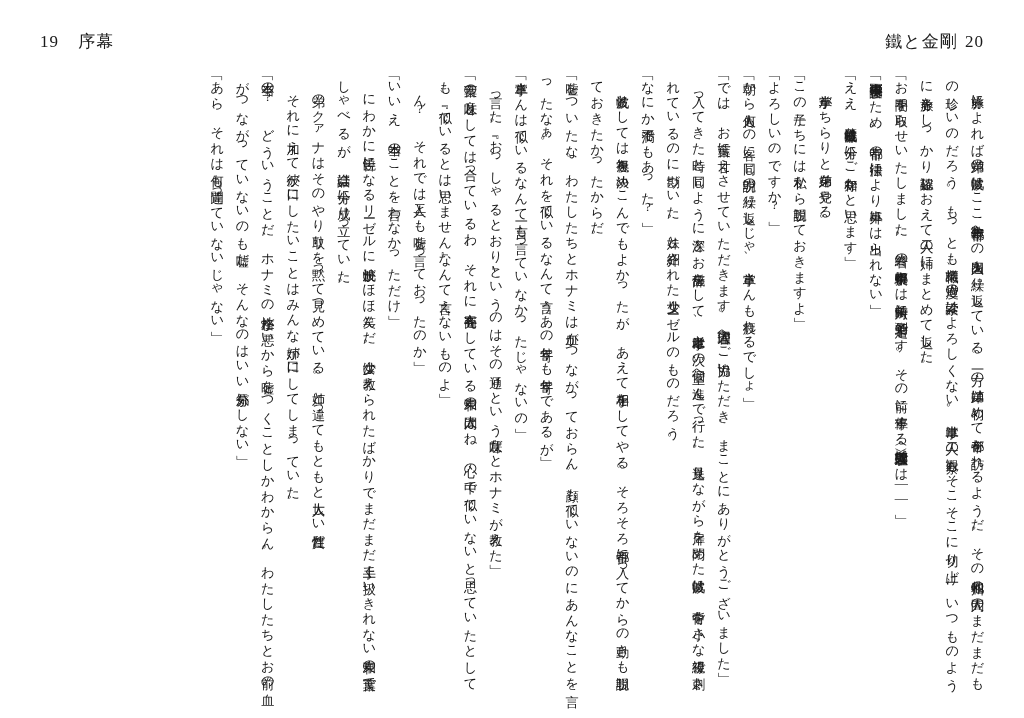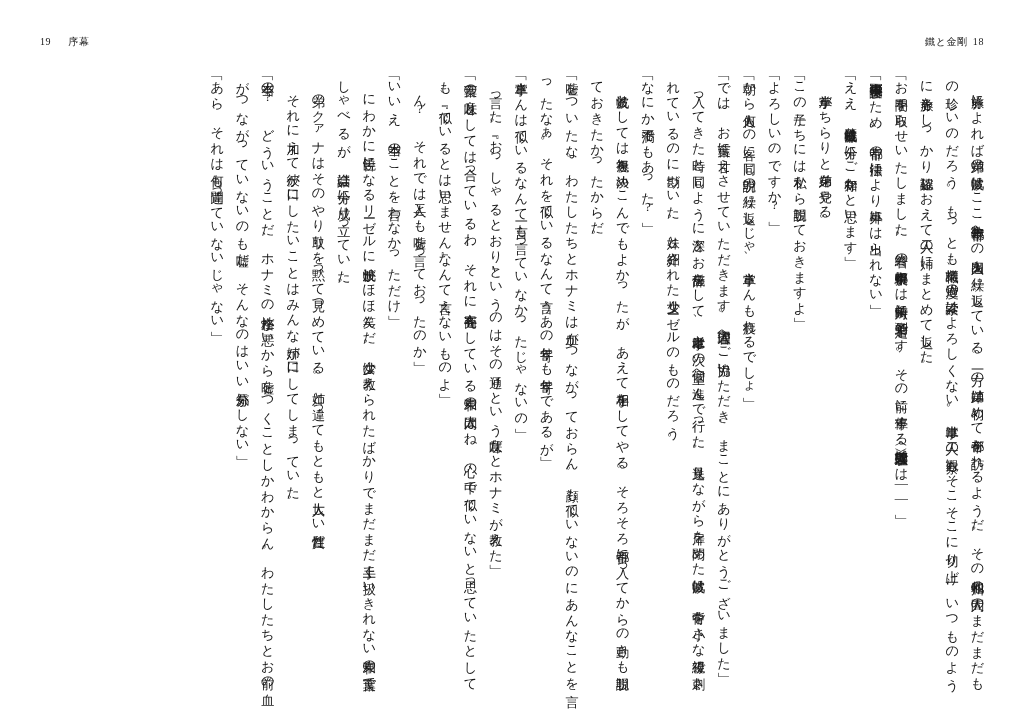--- a/index.html
+++ b/index.html
@@ -20,21 +20,21 @@
     height: 718px;
     box-sizing: border-box;
   }
   
   .header {
     position: absolute;
     top: 32px;
     left: 0;
     width: 1024px;
     height: 20px;
-    font-size: 10px;
+    font-size: 17px;
     line-height: 20px;
     letter-spacing: 0.06em;
   }
   .header .left {
     position: absolute;
     left: 40px;
     top: 0;
     white-space: nowrap;
   }
   .header .right {
@@ -91,21 +91,21 @@
 
 <div class="page">
 
   <div class="header">
     <div class="left">
       <span class="folio">19</span>
       <span class="chapter">序幕</span>
     </div>
     <div class="right">
       <span class="booktitle">鐵と金剛</span>
-      <span class="folio">18</span>
+      <span class="folio">20</span>
     </div>
   </div>
 
   <div class="body-area">
     <div class="tategaki" id="body-text">
         <p class="indent">旅券によれば姉弟の帆波はここ数十年帝都への出入国を繰り返している。一方の姉弟は初めて帝都を訪れるようだ。その他和州の人間のまだまだもの珍しいのだろう。もっとも職業柄、過度の詮索はよろしくない。車掌は二人の観察もそこそこに切り上げ、いつものように旅券をしっかり確認しおえて二人の姉にまとめて返した。</p>
         <p>「お手間を取らせいたしました。終着の帝都中央駅には午前六時に到着予定です。その前に停車する〈城壁〉入国管理駅では――」</p>
         <p>「軍事機密保護のため、帝都の法律により車外には出られない」</p>
         <p>「ええ、暮道帆波様は十分にご存知かと思います」</p>
         <p class="indent">車掌がちらりと姉弟を見やる。</p>

